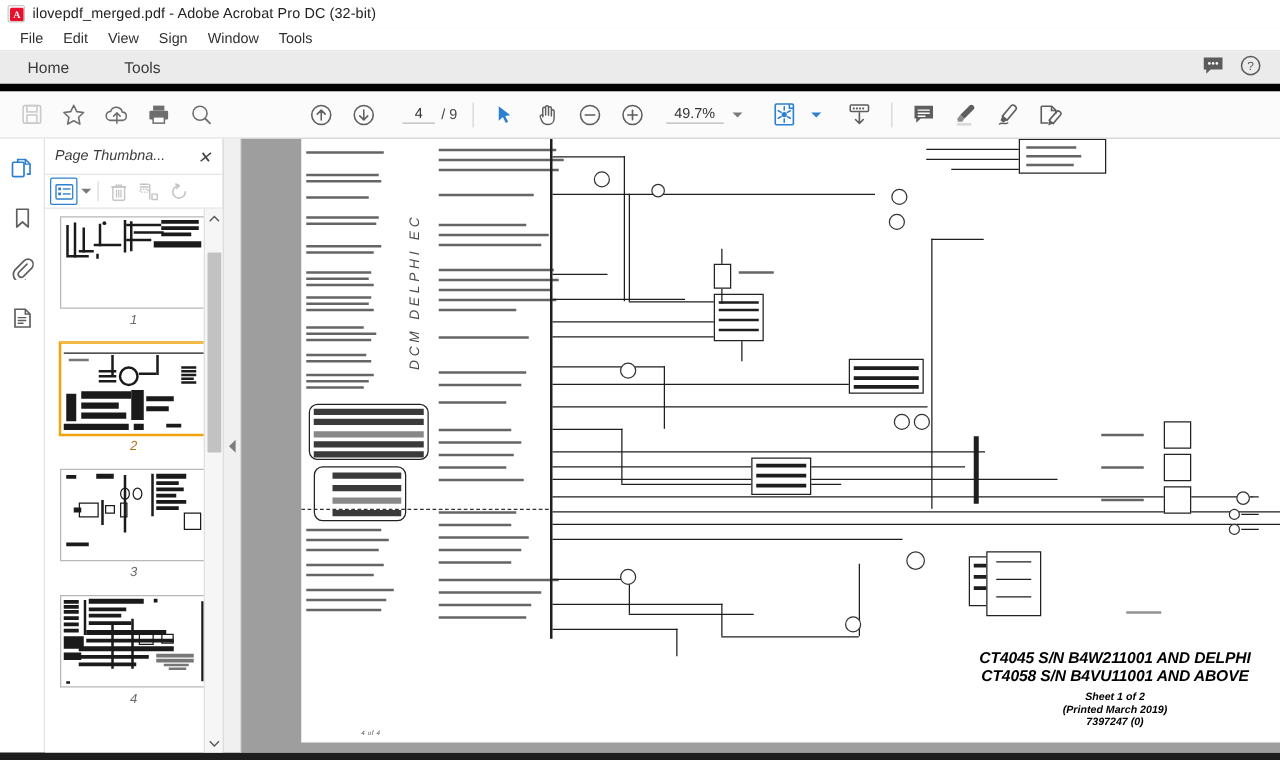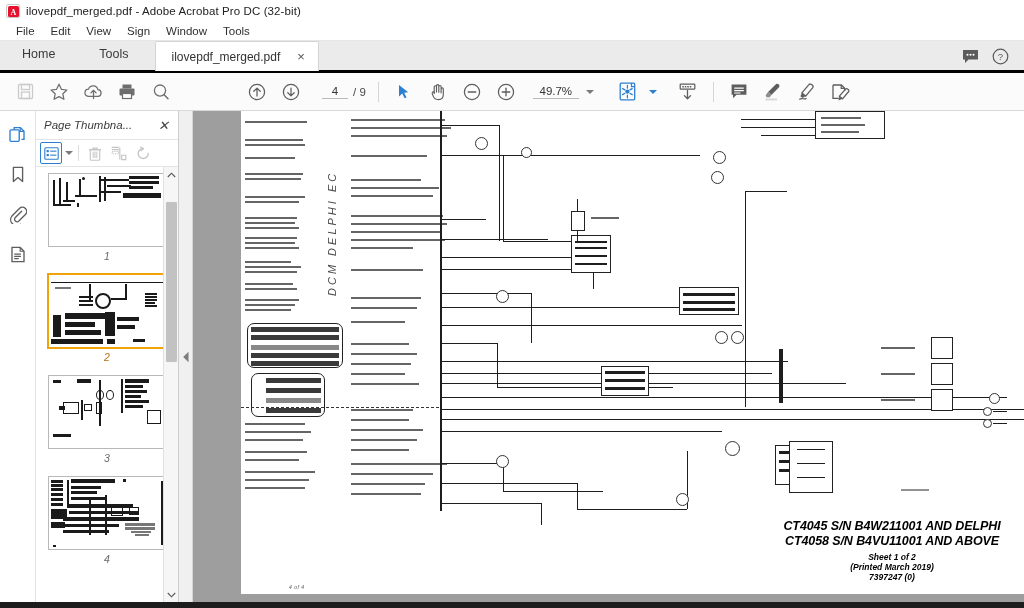--- a/index.html
+++ b/index.html
@@ -29,22 +29,22 @@
   .menubar {
     height:19px; background:#ffffff; display:flex; align-items:center;
     padding-left:8px; flex:0 0 19px; border-bottom:1px solid #e6e6e6;
   }
   .menu-item {
     font-size:11.5px; color:#303030; padding:1px 8px; cursor:default; white-space:nowrap;
   }
 
   
   .tabstrip {
-    height:32px; background:#ebebeb; display:flex; align-items:flex-end;
-    flex:0 0 32px; position:relative; border-bottom:3px solid #000000;
+    height:32px; background:#ebebeb; display:flex; align-items:center;
+    flex:0 0 32px; position:relative; border-bottom:6px solid #000000;
   }
   .tab-btn {
     height:32px; display:flex; align-items:center; padding:0 22px;
     font-size:12.5px; color:#3a3a3a; cursor:default; white-space:nowrap;
   }
   .doc-tab {
     height:30px; background:#ffffff; display:flex; align-items:center;
     padding:0 10px 0 16px; font-size:12px; color:#333; border:1px solid #d4d4d4;
     border-bottom:none; margin-left:4px; border-top-left-radius:2px; border-top-right-radius:2px;
     position:relative; top:1px; white-space:nowrap;
@@ -222,24 +222,20 @@
     <span class="menu-item">Edit</span>
     <span class="menu-item">View</span>
     <span class="menu-item">Sign</span>
     <span class="menu-item">Window</span>
     <span class="menu-item">Tools</span>
   </div>
 
   <div class="tabstrip">
     <div class="tab-btn">Home</div>
     <div class="tab-btn">Tools</div>
-    <div class="doc-tab">
-      <span>ilovepdf_merged.pdf</span>
-      <span class="tab-close">×</span>
-    </div>
     <div class="tabstrip-right">
       <div class="tab-icon">
         <svg width="17" height="15" viewBox="0 0 17 15">
           <path d="M1 1h15v9.5H6.5L3 14v-3.5H1z" fill="#5b5b5b"></path>
           <circle cx="5.5" cy="5.7" r="1.05" fill="#fff"></circle>
           <circle cx="8.5" cy="5.7" r="1.05" fill="#fff"></circle>
           <circle cx="11.5" cy="5.7" r="1.05" fill="#fff"></circle>
         </svg>
       </div>
       <div class="tab-icon">

